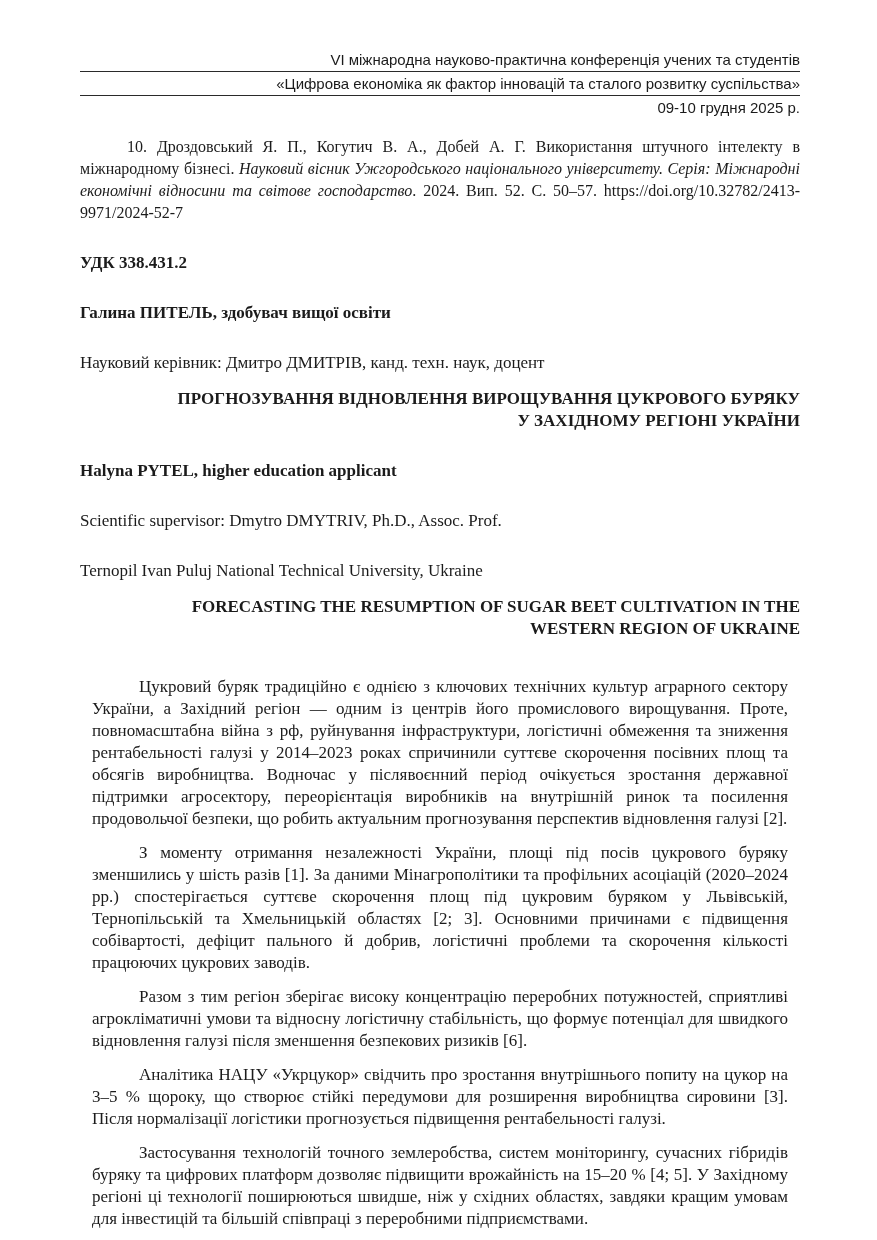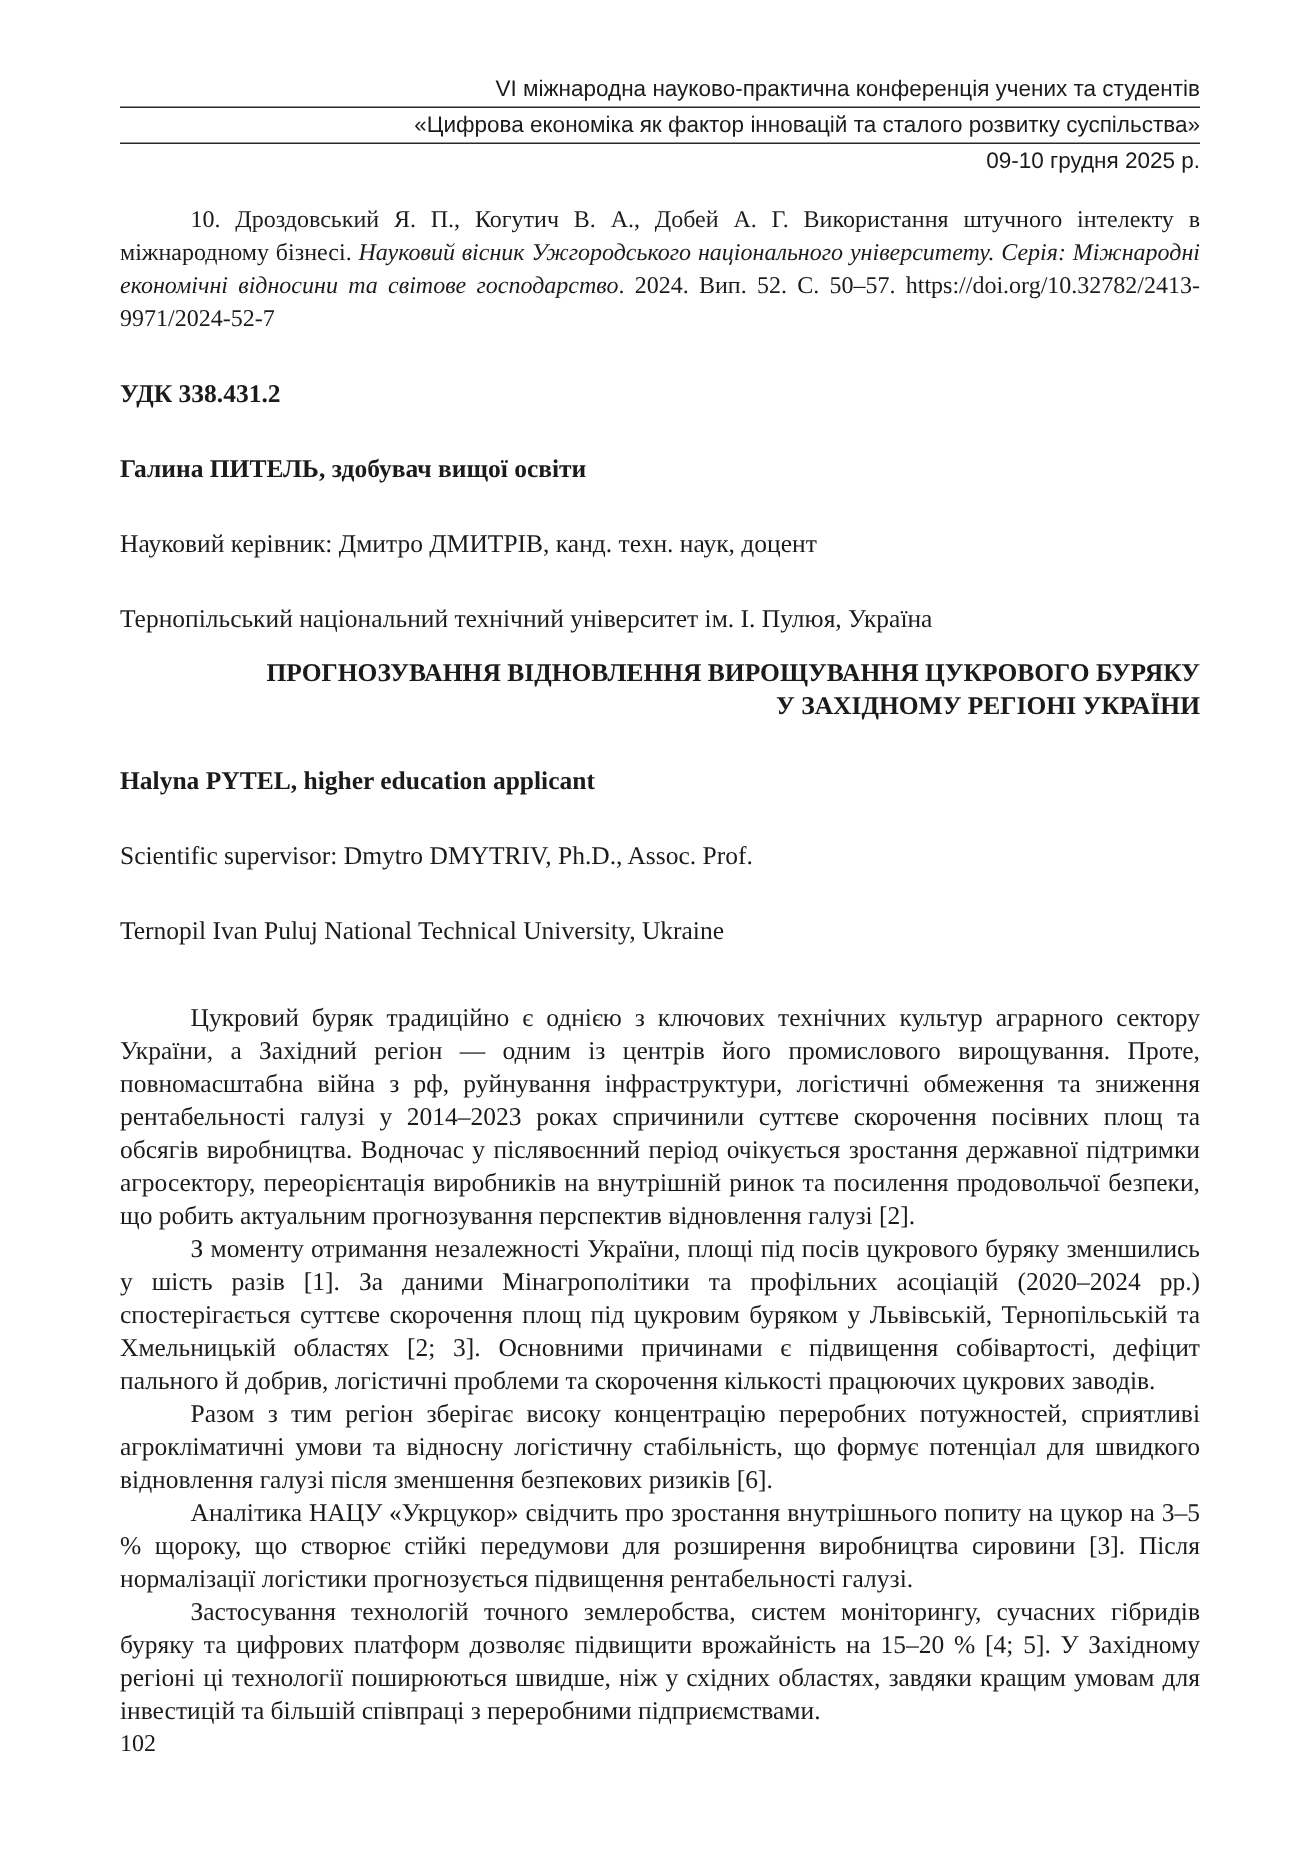--- a/index.html
+++ b/index.html
@@ -53,21 +53,21 @@
     line-height: 22px;
     font-weight: bold;
     text-align: right;
     white-space: pre-line;
   }
   .title-uk { margin-bottom: 16px; }
   .meta-en { margin-top: 0; }
   
   .body-text { margin-top: 36px; }
   .body-text p {
-    margin: 0;
+    margin: 12px;
     font-size: 17px;
     line-height: 22px;
     text-align: justify;
     text-indent: 47px;
   }
   
   .footer {
     text-align: left;
     font-family: Liberation Serif, serif;
     font-size: 16px;
@@ -90,32 +90,33 @@
       <span>09-10 грудня 2025 р.</span>
     </div>
   </header>
 
   <p class="ref"><span>10. Дроздовський Я. П., Когутич В. А., Добей А. Г. Використання штучного інтелекту в міжнародному бізнесі. </span><span class="ref-source">Науковий вісник Ужгородського національного університету. Серія: Міжнародні економічні відносини та світове господарство</span><span>. 2024. Вип. 52. С. 50–57. https://doi.org/10.32782/2413-9971/2024-52-7</span></p>
 
   <div class="meta meta-uk">
     <div class="line bold">УДК 338.431.2</div>
     <div class="line bold">Галина ПИТЕЛЬ, здобувач вищої освіти</div>
     <div class="line">Науковий керівник: Дмитро ДМИТРІВ, канд. техн. наук, доцент</div>
-    <div class="line">Тернопільський національний технічний університет ім. І. Пулюя, Україна</div>
   </div>
 
   <h1 class="title title-uk">ПРОГНОЗУВАННЯ ВІДНОВЛЕННЯ ВИРОЩУВАННЯ ЦУКРОВОГО БУРЯКУ
 У ЗАХІДНОМУ РЕГІОНІ УКРАЇНИ</h1>
 
   <div class="meta meta-en">
     <div class="line bold">Halyna PYTEL, higher education applicant</div>
     <div class="line">Scientific supervisor: Dmytro DMYTRIV, Ph.D., Assoc. Prof.</div>
     <div class="line">Ternopil Ivan Puluj National Technical University, Ukraine</div>
   </div>
 
+  <h2 class="title title-en">FORECASTING THE RESUMPTION OF SUGAR BEET CULTIVATION IN THE
+WESTERN REGION OF UKRAINE</h2>
 
   <section class="body-text">
     <p>Цукровий буряк традиційно є однією з ключових технічних культур аграрного сектору України, а Західний регіон — одним із центрів його промислового вирощування. Проте, повномасштабна війна з рф, руйнування інфраструктури, логістичні обмеження та зниження рентабельності галузі у 2014–2023 роках спричинили суттєве скорочення посівних площ та обсягів виробництва. Водночас у післявоєнний період очікується зростання державної підтримки агросектору, переорієнтація виробників на внутрішній ринок та посилення продовольчої безпеки, що робить актуальним прогнозування перспектив відновлення галузі [2].</p>
     <p>З моменту отримання незалежності України, площі під посів цукрового буряку зменшились у шість разів [1]. За даними Мінагрополітики та профільних асоціацій (2020–2024 рр.) спостерігається суттєве скорочення площ під цукровим буряком у Львівській, Тернопільській та Хмельницькій областях [2; 3]. Основними причинами є підвищення собівартості, дефіцит пального й добрив, логістичні проблеми та скорочення кількості працюючих цукрових заводів.</p>
     <p>Разом з тим регіон зберігає високу концентрацію переробних потужностей, сприятливі агрокліматичні умови та відносну логістичну стабільність, що формує потенціал для швидкого відновлення галузі після зменшення безпекових ризиків [6].</p>
     <p>Аналітика НАЦУ «Укрцукор» свідчить про зростання внутрішнього попиту на цукор на 3–5 % щороку, що створює стійкі передумови для розширення виробництва сировини [3]. Після нормалізації логістики прогнозується підвищення рентабельності галузі.</p>
     <p>Застосування технологій точного землеробства, систем моніторингу, сучасних гібридів буряку та цифрових платформ дозволяє підвищити врожайність на 15–20 % [4; 5]. У Західному регіоні ці технології поширюються швидше, ніж у східних областях, завдяки кращим умовам для інвестицій та більшій співпраці з переробними підприємствами.</p>
   </section>
 
   <footer class="footer">

